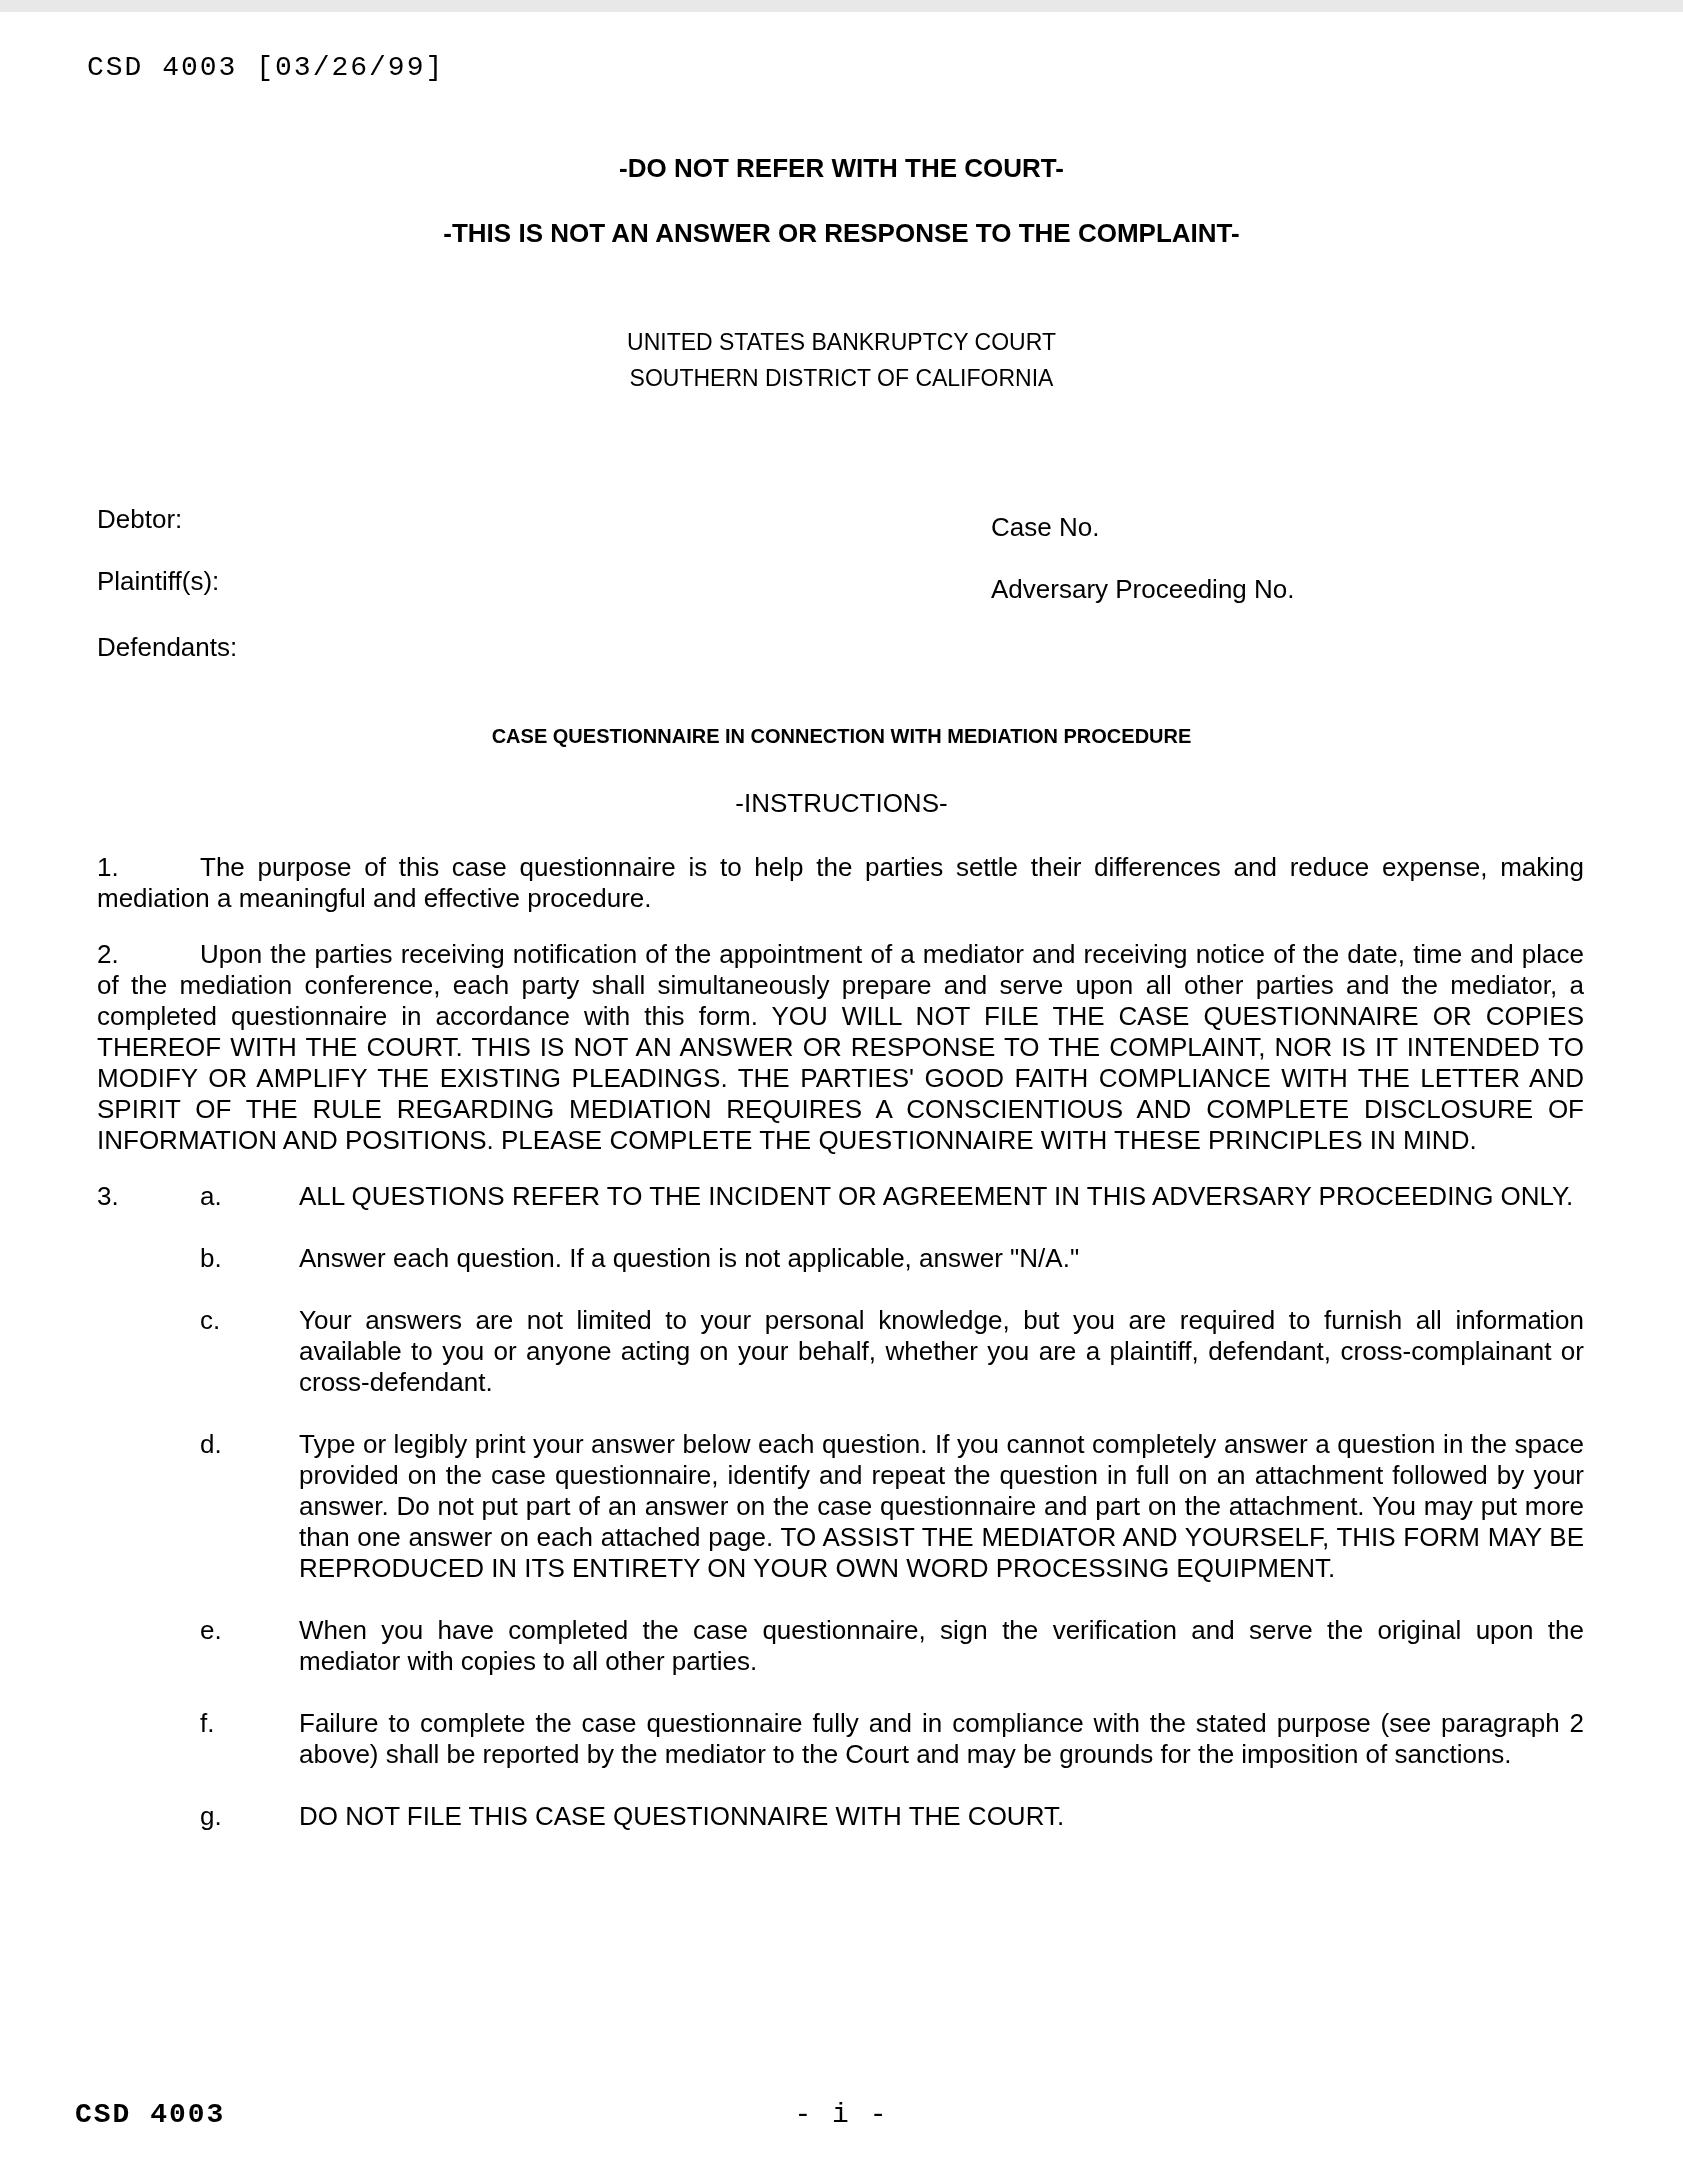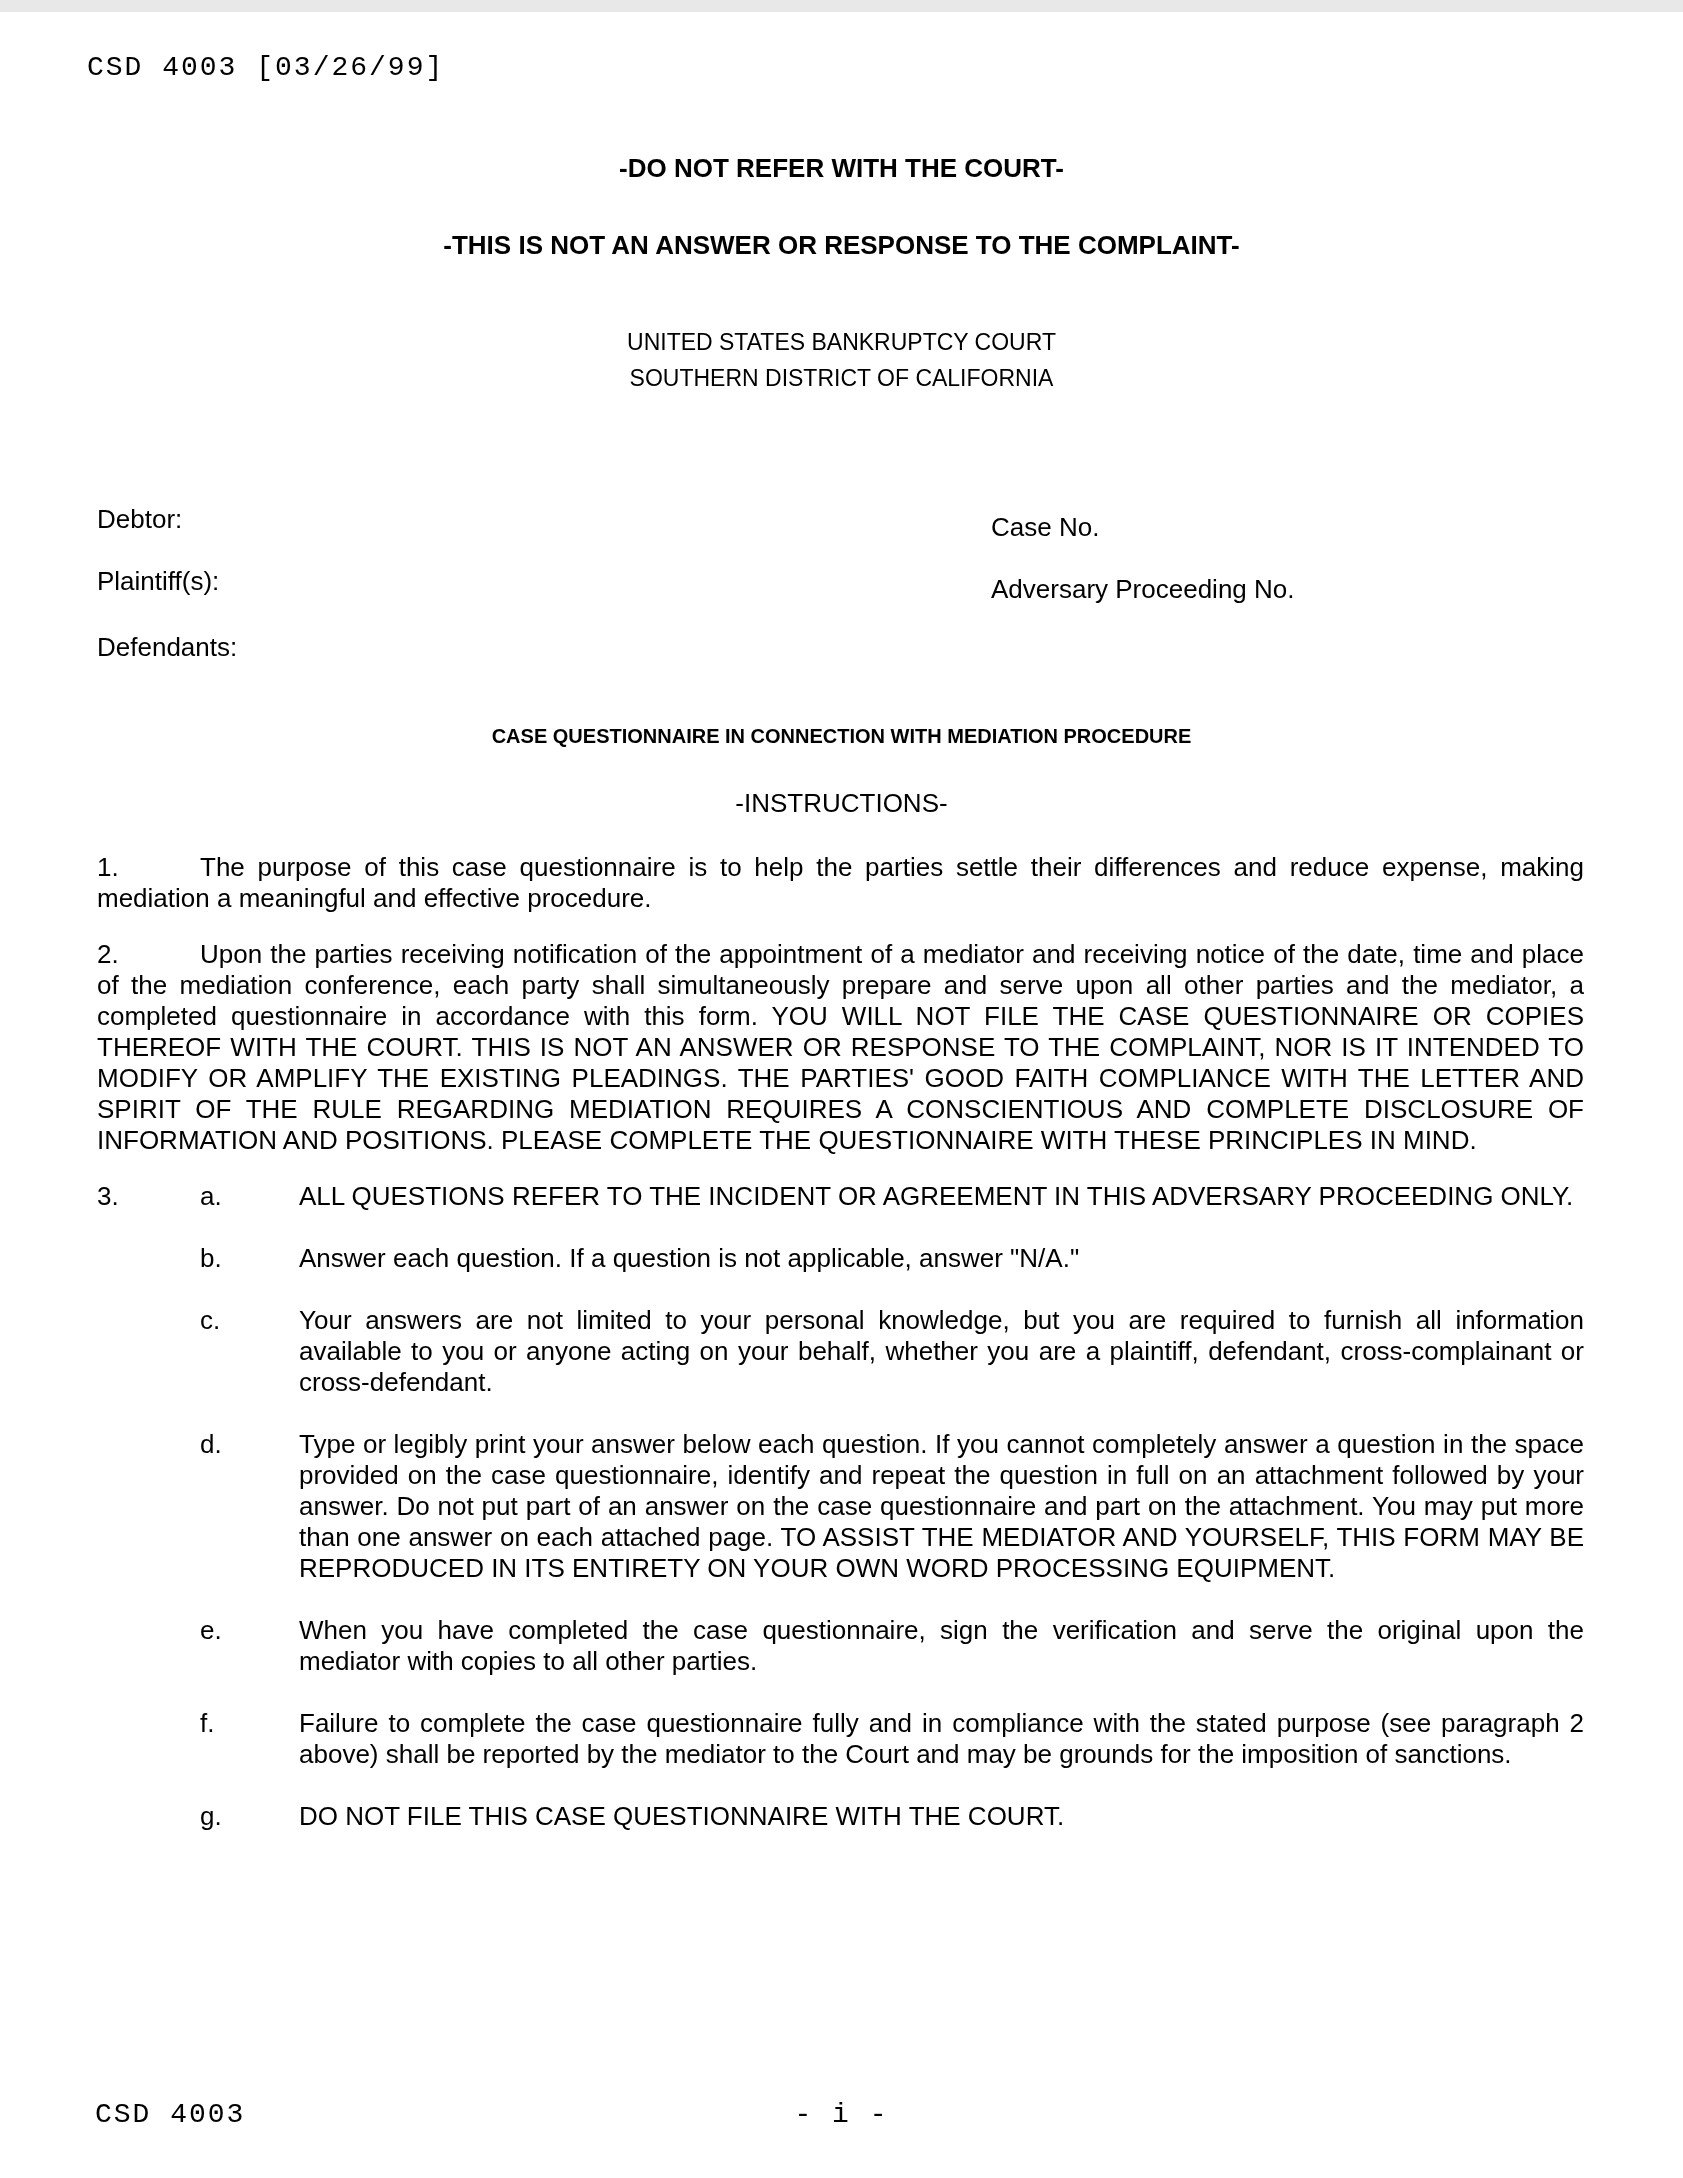--- a/index.html
+++ b/index.html
@@ -18,38 +18,38 @@
   .mono {
     font-family: "Liberation Mono", "DejaVu Sans Mono", monospace;
     font-size: 28px;
     letter-spacing: 2px;
     white-space: pre;
   }
   .form-id-top { position: absolute; left: 87px; top: 40px; }
   .centered { position: absolute; left: 0; right: 0; text-align: center; }
   .bold { font-weight: bold; }
   .warn-1 { top: 141px; font-size: 26px; }
-  .warn-2 { top: 218px; font-size: 26px; }
+  .warn-2 { top: 206px; font-size: 26px; }
   .court-block { top: 312px; line-height: 36px; font-size: 23px; }
   .caption-row { position: absolute; left: 97px; right: 99px; }
   .cap-in-re { top: 430px; }
   .cap-debtor { top: 492px; }
   .cap-plaintiff { top: 554px; }
   .cap-defendants { top: 620px; }
   .cap-right { position: absolute; left: 894px; top: 8px; }
   .doc-title { top: 709px; font-size: 20px; }
   .doc-subtitle { top: 776px; }
   .content { position: absolute; left: 97px; top: 840px; width: 1487px; }
   .para { margin: 0 0 25px 0; text-align: justify; }
   .pnum { display: inline-block; width: 103px; }
   .sub { display: flex; margin: 0 0 31px 0; }
   .sub .c1 { flex: 0 0 103px; }
   .sub .c2 { flex: 0 0 99px; }
   .sub .c3 { flex: 1 1 auto; text-align: justify; }
-  .footer-form-id { position: absolute; left: 95px; top: 2087px; }
+  .footer-form-id { position: absolute; left: 75px; top: 2087px; font-weight: bold; }
   .footer-page-num { position: absolute; left: 0; right: 0; top: 2087px; text-align: center; }
 </style>
 </head>
 <body>
 
 <div class="page">
 
   <div class="form-id-top mono">CSD 4003 [03/26/99]</div>
 
   <div class="centered bold warn-1">-DO NOT REFER WITH THE COURT-</div>

